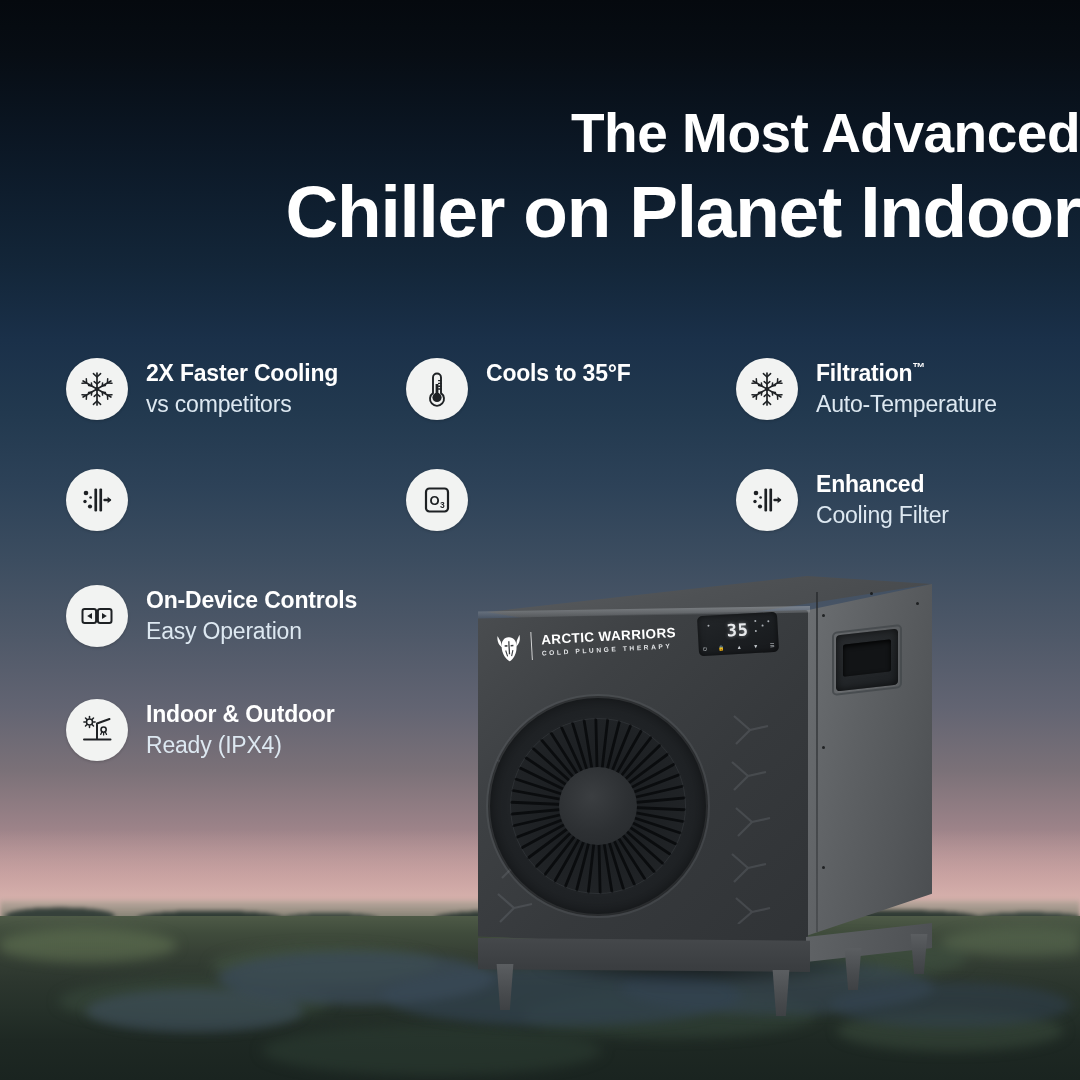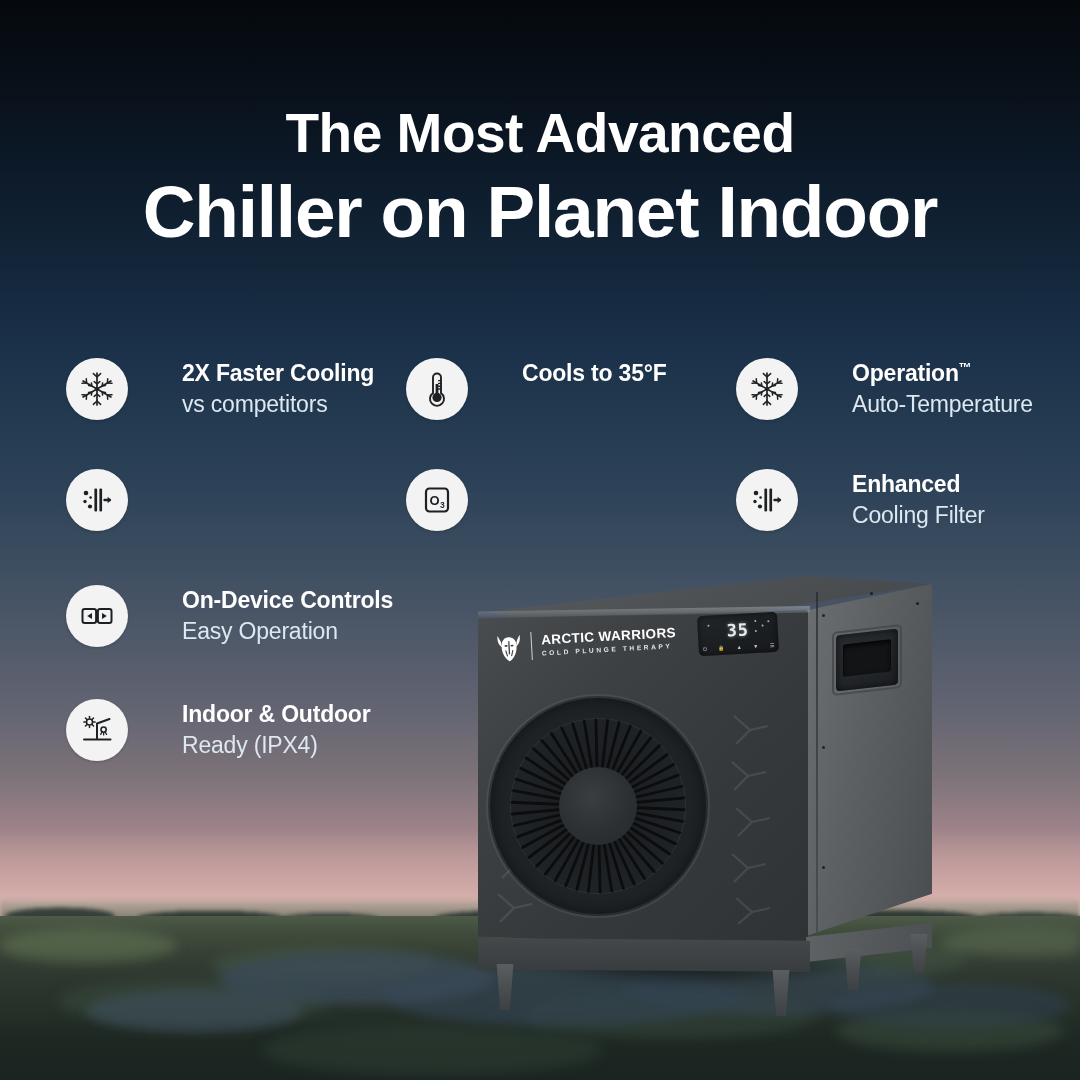--- a/index.html
+++ b/index.html
@@ -85,21 +85,21 @@
     background:
       radial-gradient(ellipse 230px 44px at 33% 40%, rgba(58,74,88,.75) 0 58%, transparent 62%),
       radial-gradient(ellipse 300px 50px at 52% 52%, rgba(50,66,80,.7) 0 58%, transparent 62%),
       radial-gradient(ellipse 180px 36px at 18% 62%, rgba(62,78,92,.6) 0 58%, transparent 62%),
       radial-gradient(ellipse 260px 46px at 72% 46%, rgba(54,70,84,.6) 0 58%, transparent 62%),
       radial-gradient(ellipse 200px 38px at 88% 58%, rgba(48,64,78,.55) 0 58%, transparent 62%);
     filter:blur(5px);
   }
 
   
-  .headline { position:absolute; left:0; right:0; top:104px; text-align:center; }
+  .headline { position:absolute; left:0; right:0; top:104px; text-align:right; }
   .hl1 {
     font-size:55px; font-weight:700; color:#ffffff; letter-spacing:-.5px;
     line-height:1.08;
   }
   .hl2 {
     font-size:73px; font-weight:700; color:#ffffff; letter-spacing:-1.2px;
     line-height:1.12; margin-top:8px;
   }
 
   
@@ -111,21 +111,21 @@
   .col-b { width:330px; }
   .col-c { width:330px; }
 
   .ic {
     width:62px; height:62px; flex:0 0 62px; border-radius:50%;
     background:#f2f3f2; display:flex; align-items:center; justify-content:center;
     box-shadow:0 1px 3px rgba(0,0,0,.18);
   }
   .ic svg { display:block; }
 
-  .ftxt { padding-top:2px;margin-left:36px; }
+  .ftxt { padding-top:2px; }
   .ftitle {
     font-size:23px; font-weight:700; color:#ffffff; line-height:1.18;
     white-space:nowrap; letter-spacing:-.2px;
   }
   .ftitle .tm { font-size:13px; vertical-align:super; font-weight:700; }
   .fsub {
     font-size:23px; font-weight:400; color:#dde8f1; line-height:1.24;
     white-space:nowrap; margin-top:3px; letter-spacing:-.2px;
   }
 
@@ -389,21 +389,21 @@
                 <path d="M14.8 17 L11.6 16.4 M14.8 17 L14.4 13.9"></path>
                 <path d="M25.2 23 L28.4 23.6 M25.2 23 L25.6 26.1"></path>
                 <path d="M14.8 23 L11.6 23.6 M14.8 23 L14.4 26.1"></path>
                 <path d="M25.2 17 L28.4 16.4 M25.2 17 L25.6 13.9"></path>
               </g>
               <circle cx="20" cy="20" r="2.1" fill="#1e2124" stroke="none"></circle>
             </g>
           </svg>
         </div>
         <div class="ftxt">
-          <div class="ftitle"><span>Operation</span><span class="tm">™</span></div>
+          <div class="ftitle"><span>Filtration</span><span class="tm">™</span></div>
           <div class="fsub">Auto-Temperature</div>
         </div>
       </div>
 
     </div>
 
     <div class="frow r2">
 
       <div class="feat col-a">
         <div class="ic">

